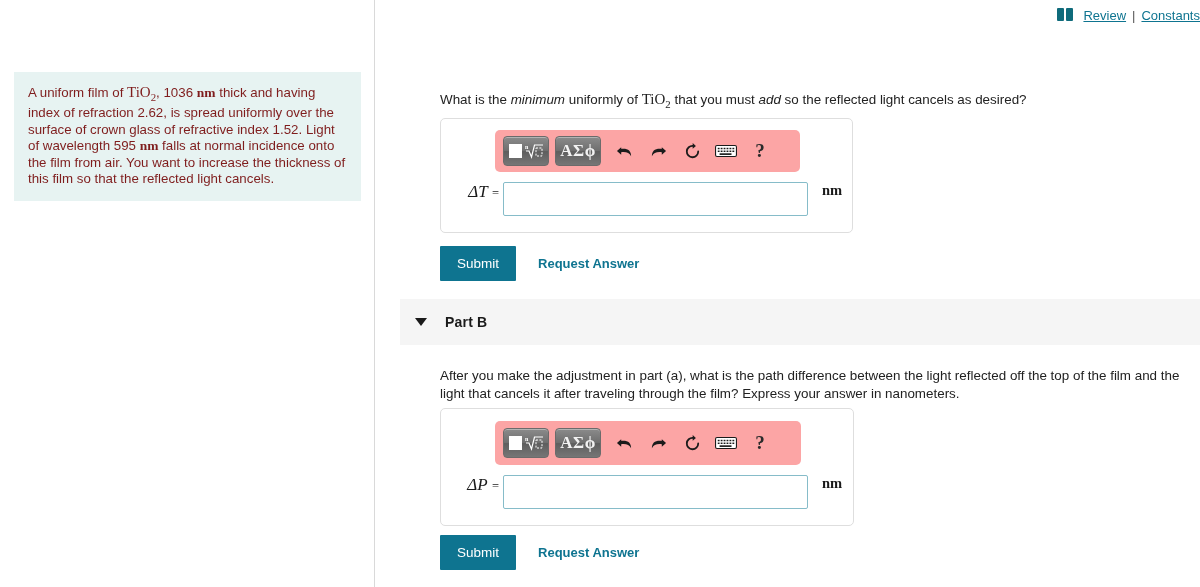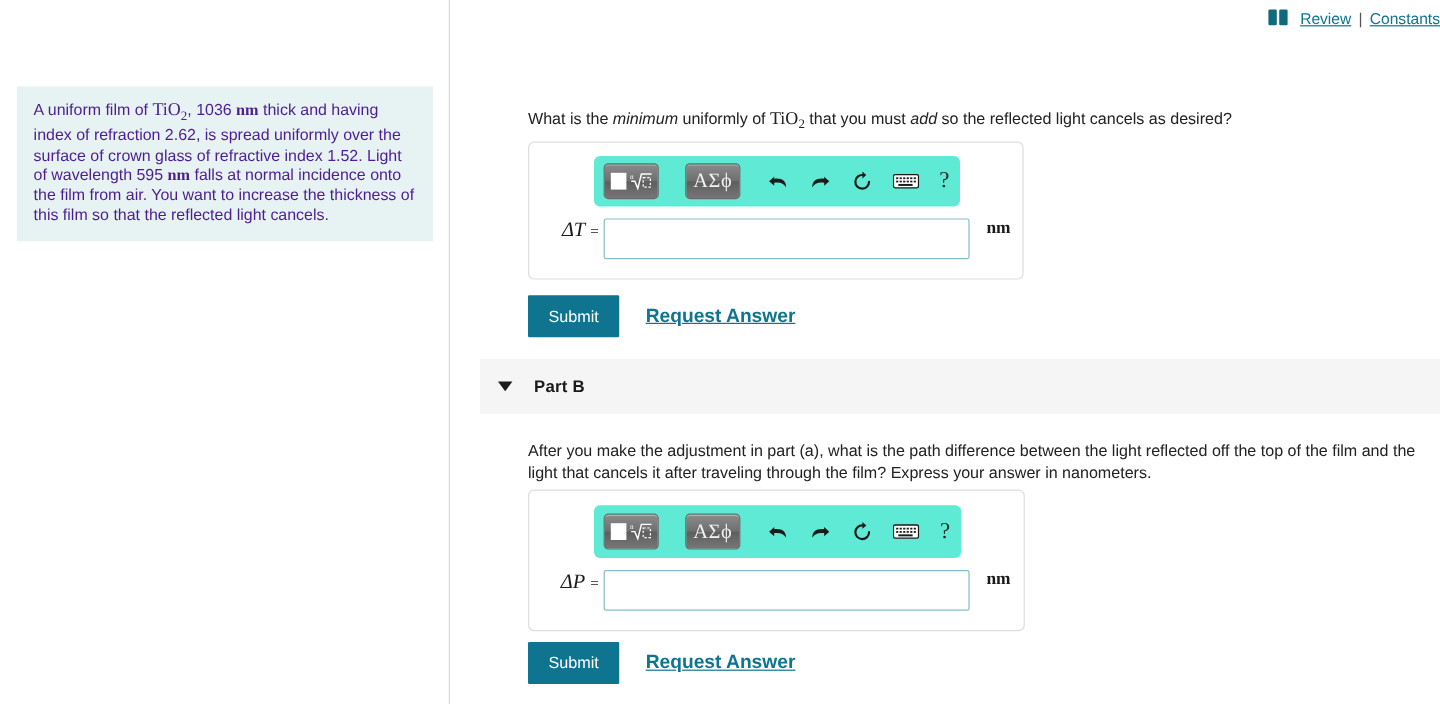--- a/index.html
+++ b/index.html
@@ -17,21 +17,21 @@
     position: absolute; left: 0; top: 0; width: 375px; height: 587px;
     background: #ffffff;
     border-right: 1px solid #d9d9d9;
   }
   .problem-card {
     position: absolute; left: 14px; top: 72px; width: 347px;
     background: #e7f3f2;
     padding: 12px 14px 14px 14px;
   }
   .problem-text {
-    font-size: 13.3px; line-height: 16.4px; color: #4c1d95;
+    font-size: 13.3px; line-height: 16.4px; color: #7f1d1d;
   }
   .mathserif {
     font-family: "Liberation Serif", serif;
     font-size: 15px;
   }
   .unitserif {
     font-family: "Liberation Serif", serif;
     font-weight: bold; font-size: 13.5px;
   }
   sub { font-size: 0.72em; }
@@ -81,23 +81,24 @@
   .qtext em { font-style: italic; }
 
   
   .answer-box {
     position: absolute;
     border: 1px solid #dedede; border-radius: 5px;
     background: #fff;
   }
   .mathbar {
     position: absolute;
-    background: #5eead4; border-radius: 5px;
-    display: flex; align-items: center; gap: 16px;
+    background: #fca5a5; border-radius: 5px;
+    display: flex; align-items: center; gap: 0px;
     padding: 0 8px;
+    font-weight: bold;
   }
   .mbtn {
     height: 30px; min-width: 46px;
     margin-right: 6px;
     border: 1px solid #6b6b6b; border-radius: 4px;
     background: linear-gradient(to bottom, #8b8b8b 0%, #6f6f6f 48%, #5e5e5e 52%, #767676 100%);
     display: flex; align-items: center; justify-content: center;
     cursor: pointer;
     box-shadow: inset 0 1px 0 rgba(255,255,255,.35);
   }
@@ -128,22 +129,22 @@
   }
 
   
   .submit-row { position: absolute; display: flex; align-items: center; }
   .submit-btn {
     background: #0e7490; color: #fff; border: none;
     font-size: 13.5px; font-family: "Liberation Sans", sans-serif;
     padding: 10px 17px; cursor: pointer; border-radius: 1px;
   }
   .req-link {
-    margin-left: 22px; color: #0e7490; font-size: 16px;
-    font-weight: bold; text-decoration: underline; cursor: pointer;
+    margin-left: 22px; color: #0e7490; font-size: 13px;
+    font-weight: bold; cursor: pointer;
   }
 </style>
 </head>
 <body>
 
 <div class="page">
 
   <div class="left-col">
     <div class="problem-card">
       <div class="problem-text">

